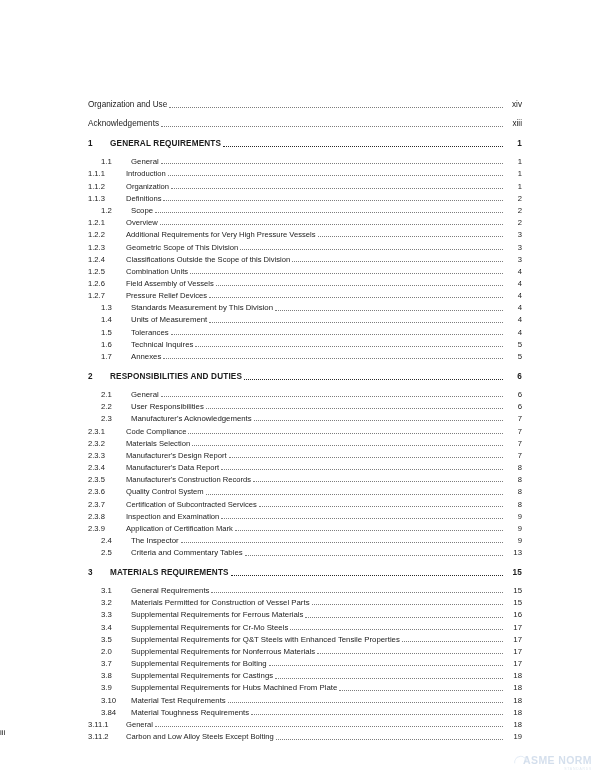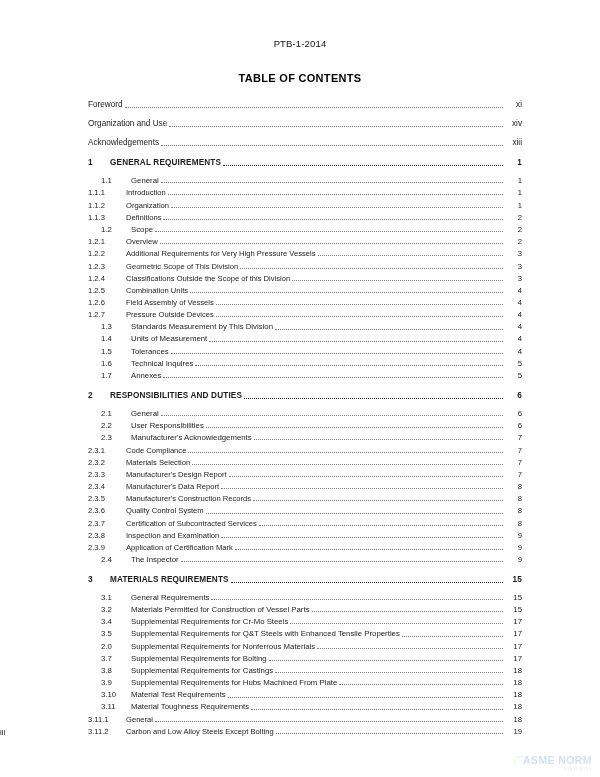--- a/index.html
+++ b/index.html
@@ -141,30 +141,23 @@
     border-right-color: transparent;
     border-bottom-color: transparent;
     transform: rotate(35deg);
   }
 </style>
 </head>
 <body>
 
 <div class="page">
 
-  <div class="doc-id">PTB-1-2014</div>
-
-  <div class="toc-title">TABLE OF CONTENTS</div>
+
 
   <div class="toc">
-      <div class="row front">
-        <span class="label">Foreword</span>
-        <span class="dots"></span>
-        <span class="pg">xi</span>
-      </div>
       <div class="row front">
         <span class="label">Organization and Use</span>
         <span class="dots"></span>
         <span class="pg">xiv</span>
       </div>
       <div class="row front">
         <span class="label">Acknowledgements</span>
         <span class="dots"></span>
         <span class="pg">xiii</span>
       </div>
@@ -237,21 +230,21 @@
         <span class="pg">4</span>
       </div>
       <div class="row lvl3">
         <span class="num">1.2.6</span>
         <span class="label">Field Assembly of Vessels</span>
         <span class="dots"></span>
         <span class="pg">4</span>
       </div>
       <div class="row lvl3">
         <span class="num">1.2.7</span>
-        <span class="label">Pressure Outside Devices</span>
+        <span class="label">Pressure Relief Devices</span>
         <span class="dots"></span>
         <span class="pg">4</span>
       </div>
       <div class="row lvl2">
         <span class="num">1.3</span>
         <span class="label">Standards Measurement by This Division</span>
         <span class="dots"></span>
         <span class="pg">4</span>
       </div>
       <div class="row lvl2">
@@ -357,20 +350,26 @@
         <span class="label">Application of Certification Mark</span>
         <span class="dots"></span>
         <span class="pg">9</span>
       </div>
       <div class="row lvl2">
         <span class="num">2.4</span>
         <span class="label">The Inspector</span>
         <span class="dots"></span>
         <span class="pg">9</span>
       </div>
+      <div class="row lvl2">
+        <span class="num">2.5</span>
+        <span class="label">Criteria and Commentary Tables</span>
+        <span class="dots"></span>
+        <span class="pg">13</span>
+      </div>
       <div class="spacer-md"></div>
       <div class="row lvl1">
         <span class="num">3</span>
         <span class="label">MATERIALS REQUIREMENTS</span>
         <span class="dots"></span>
         <span class="pg">15</span>
       </div>
       <div class="spacer-sm"></div>
       <div class="row lvl2">
         <span class="num">3.1</span>
@@ -378,20 +377,26 @@
         <span class="dots"></span>
         <span class="pg">15</span>
       </div>
       <div class="row lvl2">
         <span class="num">3.2</span>
         <span class="label">Materials Permitted for Construction of Vessel Parts</span>
         <span class="dots"></span>
         <span class="pg">15</span>
       </div>
       <div class="row lvl2">
+        <span class="num">3.3</span>
+        <span class="label">Supplemental Requirements for Ferrous Materials</span>
+        <span class="dots"></span>
+        <span class="pg">16</span>
+      </div>
+      <div class="row lvl2">
         <span class="num">3.4</span>
         <span class="label">Supplemental Requirements for Cr-Mo Steels</span>
         <span class="dots"></span>
         <span class="pg">17</span>
       </div>
       <div class="row lvl2">
         <span class="num">3.5</span>
         <span class="label">Supplemental Requirements for Q&amp;T Steels with Enhanced Tensile Properties</span>
         <span class="dots"></span>
         <span class="pg">17</span>
@@ -420,21 +425,21 @@
         <span class="dots"></span>
         <span class="pg">18</span>
       </div>
       <div class="row lvl2">
         <span class="num">3.10</span>
         <span class="label">Material Test Requirements</span>
         <span class="dots"></span>
         <span class="pg">18</span>
       </div>
       <div class="row lvl2">
-        <span class="num">3.11</span>
+        <span class="num">3.84</span>
         <span class="label">Material Toughness Requirements</span>
         <span class="dots"></span>
         <span class="pg">18</span>
       </div>
       <div class="row lvl3">
         <span class="num">3.11.1</span>
         <span class="label">General</span>
         <span class="dots"></span>
         <span class="pg">18</span>
       </div>

